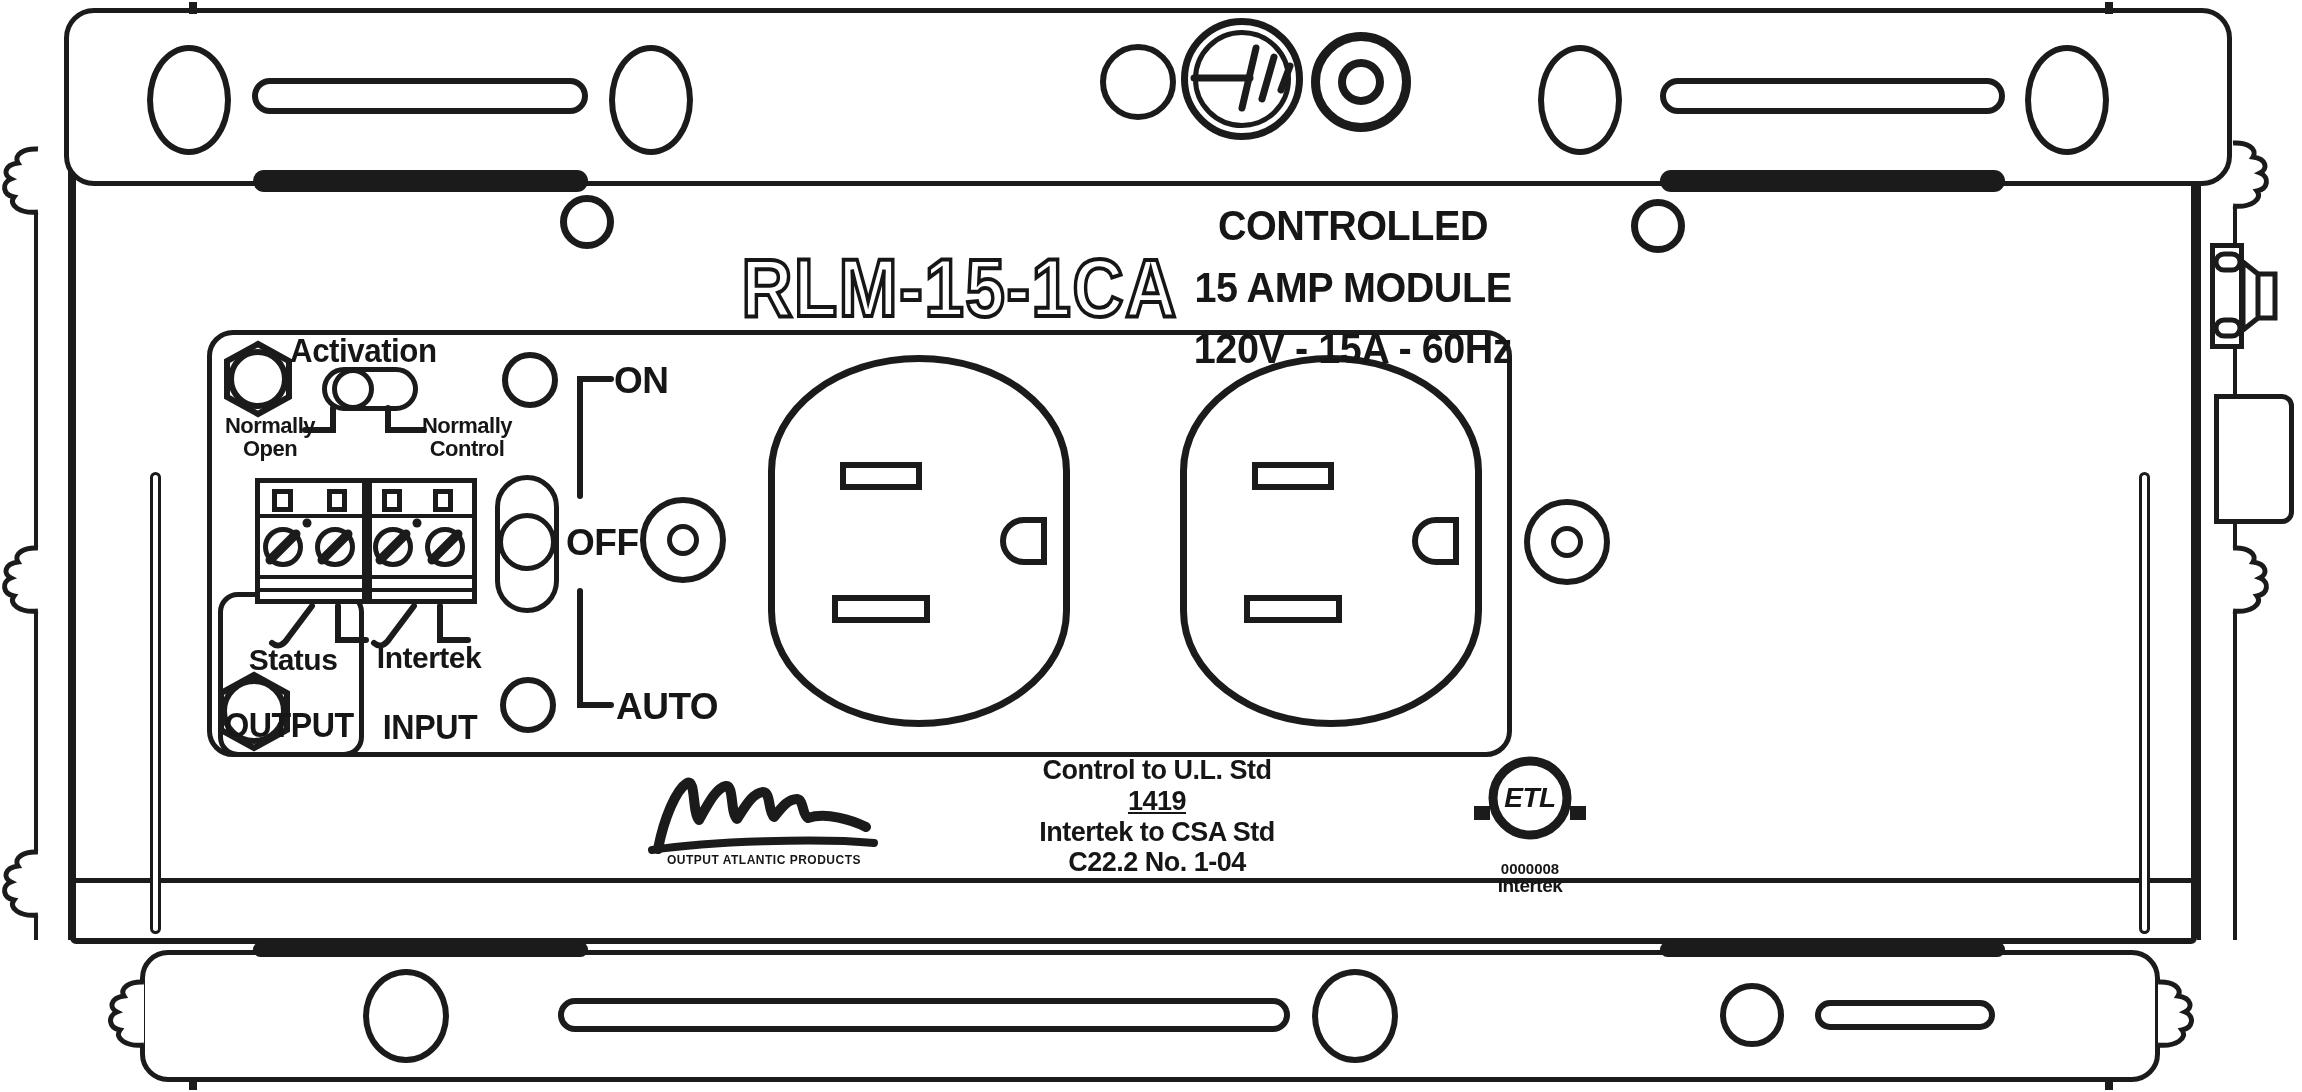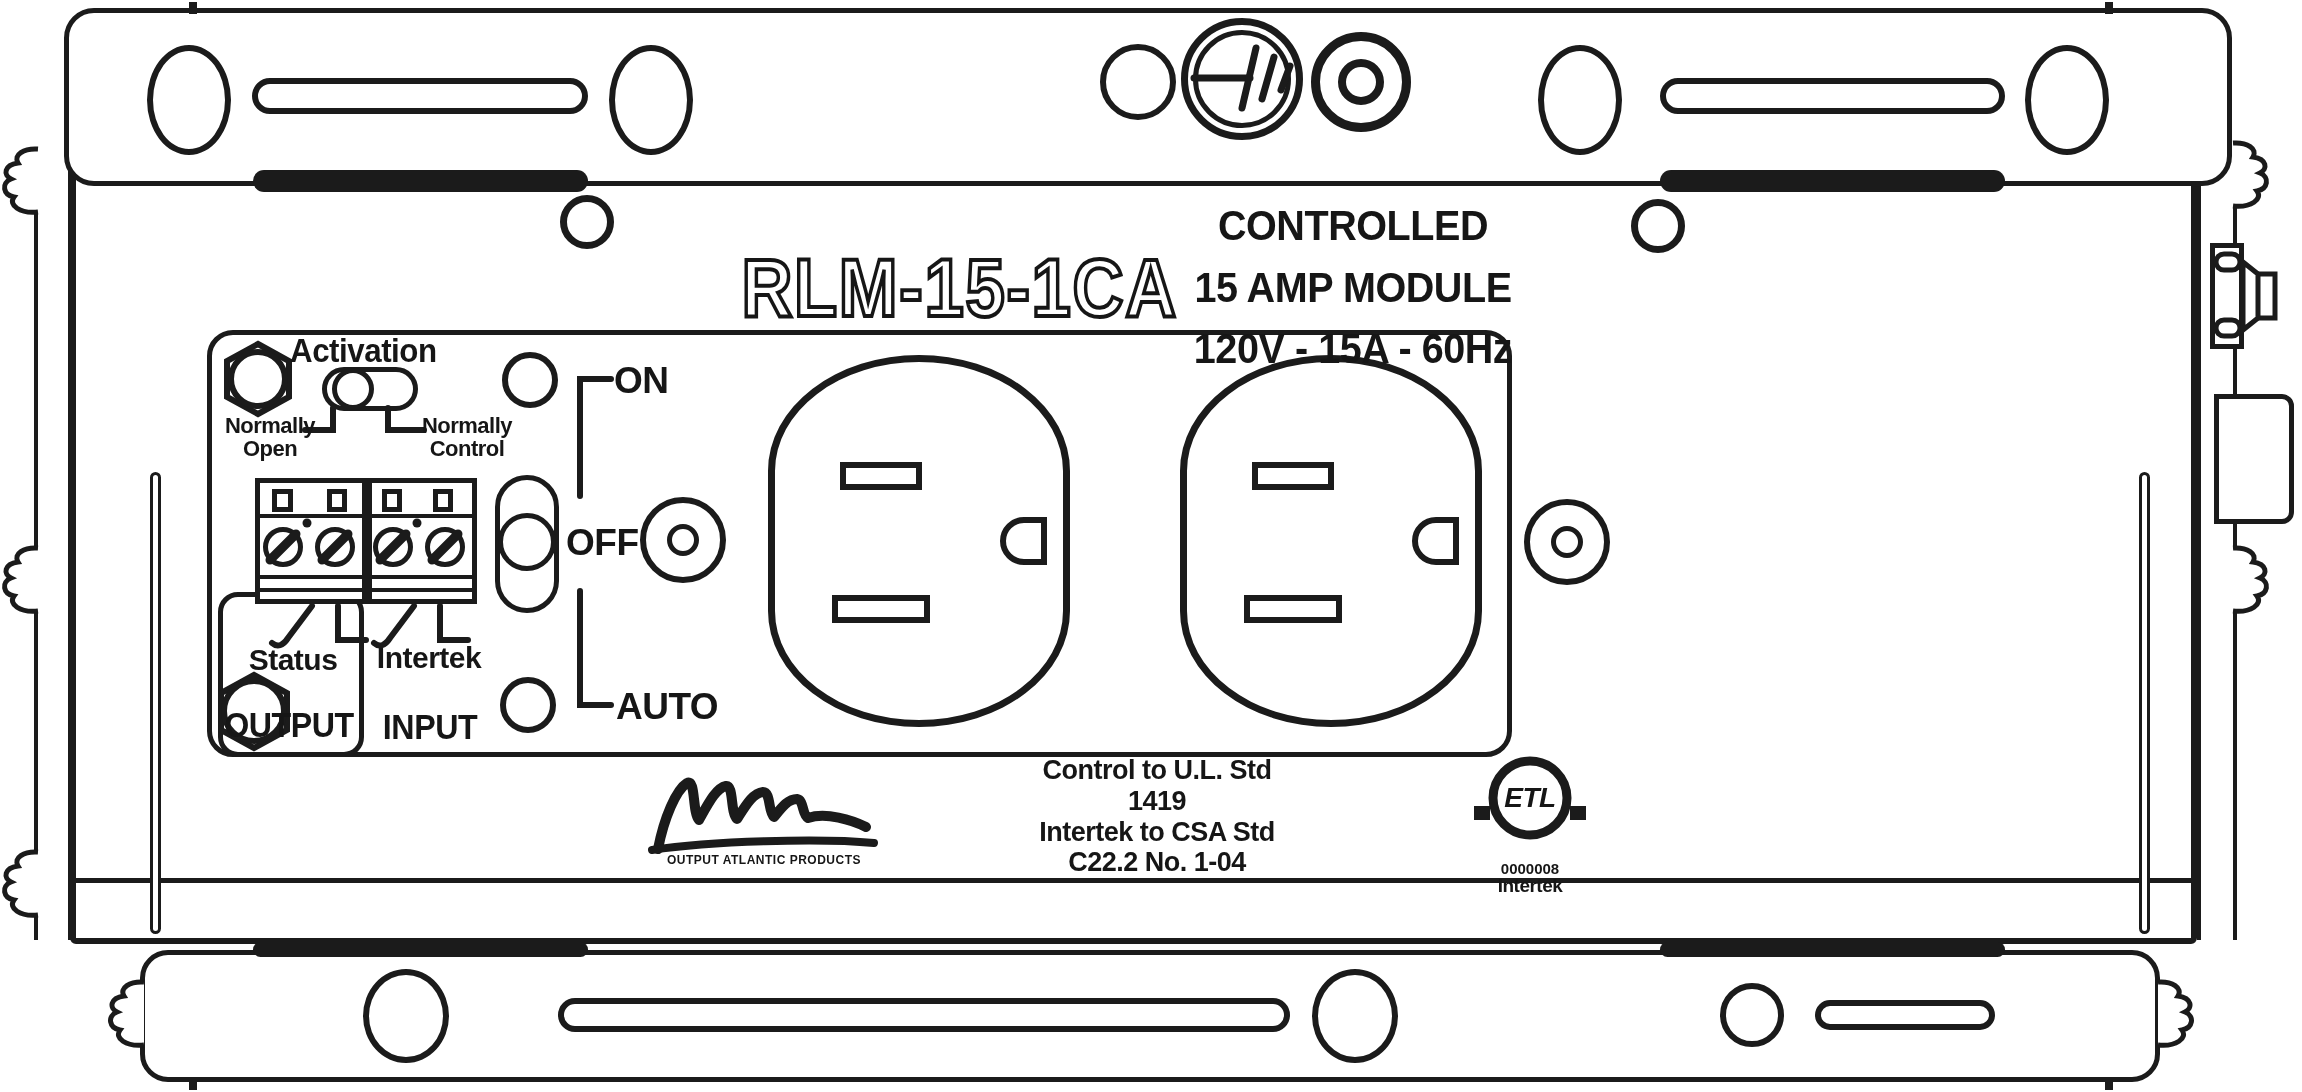--- a/index.html
+++ b/index.html
@@ -221,21 +221,21 @@
   <div class="txt left" style="left:614px;top:362px;font-size:37px;">ON</div>
   <div class="txt left" style="left:566px;top:524px;font-size:37px;">OFF</div>
   <div class="txt left" style="left:616px;top:688px;font-size:37px;">AUTO</div>
 
   <div class="txt" style="left:243px;top:645px;width:100px;font-size:30px;">Status</div>
   <div class="txt" style="left:373px;top:643px;width:112px;font-size:30px;">Intertek</div>
   <div class="txt" style="left:218px;top:707px;width:142px;font-size:35px;transform:scaleX(0.92);transform-origin:center;">OUTPUT</div>
   <div class="txt" style="left:378px;top:709px;width:104px;font-size:35px;transform:scaleX(0.92);transform-origin:center;">INPUT</div>
 
   <div class="txt" style="left:1007px;top:757px;width:300px;font-size:27px;">Control to U.L. Std</div>
-  <div class="txt" style="left:1007px;top:788px;width:300px;font-size:27px;">1419</div>
+  <div class="txt" style="left:1007px;top:788px;width:300px;font-size:27px;text-decoration:underline;">1419</div>
   <div class="txt" style="left:1007px;top:819px;width:300px;font-size:27px;">Intertek to CSA Std</div>
   <div class="txt" style="left:1007px;top:849px;width:300px;font-size:27px;">C22.2 No. 1-04</div>
 
   <div class="txt" style="left:1495px;top:784px;width:70px;font-size:28px;font-style:italic;">ETL</div>
   <div class="txt" style="left:1480px;top:840px;width:100px;font-size:19px;margin-top:36px;">Intertek</div>
   <div class="txt" style="left:1480px;top:861px;width:100px;font-size:15px;letter-spacing:0;">0000008</div>
 
   <div class="txt" style="left:652px;top:854px;width:224px;font-size:12px;letter-spacing:0.5px;">OUTPUT ATLANTIC PRODUCTS</div>
 
 </div>

